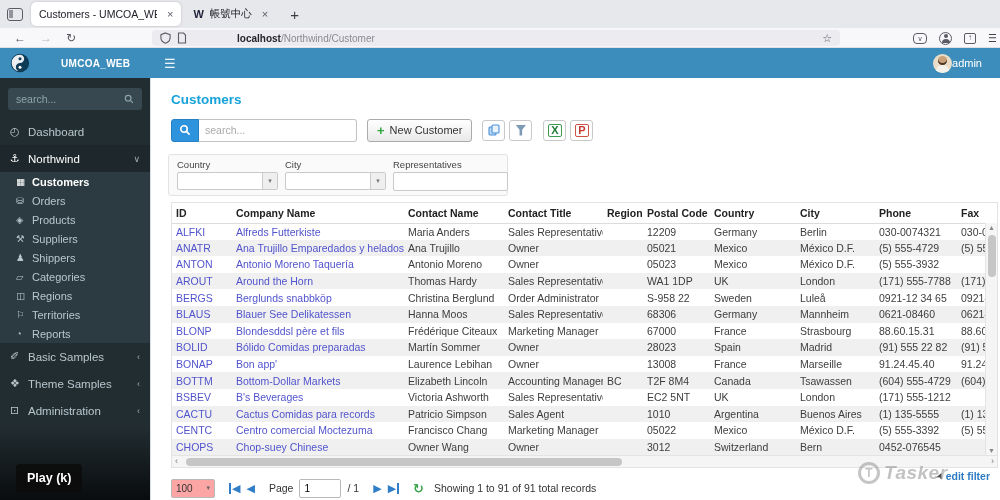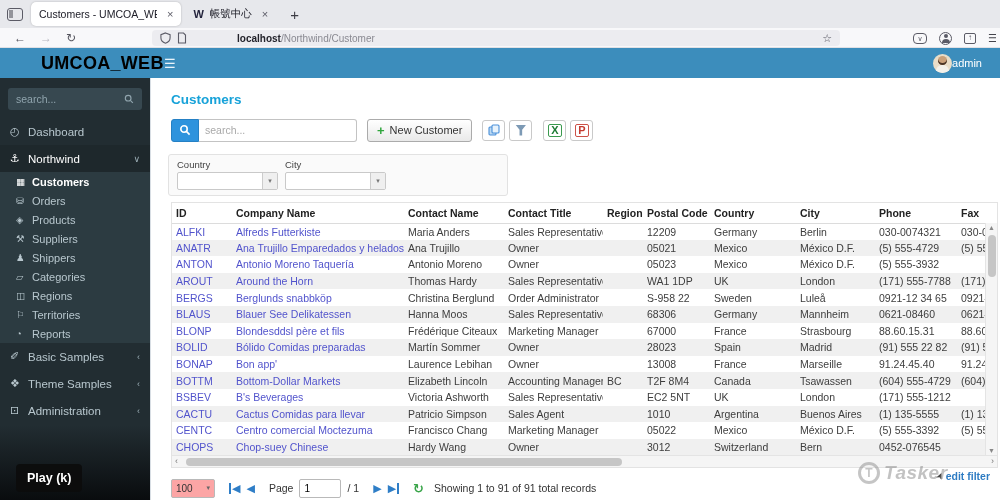--- a/index.html
+++ b/index.html
@@ -31,21 +31,21 @@
   .pocketic { width:14px; height:11px; border:1.4px solid #5b5b66; border-radius:4px; font-size:7px; color:#5b5b66; display:flex; align-items:center; justify-content:center; line-height:1; }
   .personic { width:13px; height:13px; border:1.4px solid #5b5b66; border-radius:50%; position:relative; }
   .personic::before { content:""; position:absolute; left:3.5px; top:1.5px; width:4px; height:4px; border-radius:50%; background:#5b5b66; }
   .personic::after { content:""; position:absolute; left:1.5px; top:6.5px; width:8px; height:4px; border-radius:4px 4px 0 0; background:#5b5b66; }
   .shareic { width:12px; height:11px; border:1.4px solid #5b5b66; border-radius:2px; font-size:8px; color:#5b5b66; display:flex; align-items:center; justify-content:center; line-height:1; }
   .menuic { font-size:11px; color:#44444c; width:8px; overflow:hidden; }
 
   
   .appheader { position:absolute; left:0; top:48px; width:1000px; height:30px; background:#3c8dbc; display:flex; align-items:center; }
   .brand { width:150px; height:30px; display:flex; align-items:center; padding-left:10px; gap:7px; }
-  .brand .bname { color:#000000; font-weight:bold; font-size:18px; letter-spacing:.3px;padding-left:24px; }
+  .brand .bname { color:#ffffff; font-weight:bold; font-size:10px; letter-spacing:.3px;padding-left:24px; }
   .hamb { color:#eaf4fa; font-size:13px; margin-left:14px; }
   .userbox { margin-left:auto; display:flex; align-items:center; padding-right:18px; }
   .avatar { width:19px; height:19px; border-radius:50%; background:#e9ddc8; position:relative; overflow:hidden; }
   .avatar::before { content:""; position:absolute; left:5px; top:2.5px; width:9px; height:9px; border-radius:50%; background:#caa079; box-shadow:0 -2px 0 0 #4b3526 inset; }
   .avatar::after { content:""; position:absolute; left:3px; top:11.5px; width:13px; height:8px; border-radius:6px 6px 0 0; background:#f4f1ea; }
   .uname { color:#fff; font-size:11px; }
 
   
   .sidebar { position:absolute; left:0; top:78px; width:150px; height:422px; background:#222d32; }
   .sform { margin:10px 8px 8px 8px; height:22px; background:#374850; border-radius:3px; display:flex; align-items:center; padding:0 8px; }
@@ -299,20 +299,24 @@
             <span class="caretbtn">▾</span>
           </div>
         </div>
         <div class="ffield">
           <span class="flabel">City</span>
           <div class="fselect">
             <span class="val"></span>
             <span class="caretbtn">▾</span>
           </div>
         </div>
+        <div class="ffield">
+          <span class="flabel">Representatives</span>
+          <input class="finput" style="">
+        </div>
       </div>
 
     <div class="grid">
       <div class="tablewrap">
         <table>
           <thead id="thead">
               <tr>
                 <th class="c0">ID</th>
                 <th class="c1">Company Name</th>
                 <th class="c2">Contact Name</th>
@@ -453,21 +457,21 @@
                 <td class="c3">Sales Representative</td>
                 <td class="c4"></td>
                 <td class="c5">EC2 5NT</td>
                 <td class="c6">UK</td>
                 <td class="c7">London</td>
                 <td class="c8">(171) 555-1212</td>
                 <td class="c9"></td>
               </tr>
               <tr>
                 <td class="c0 link">CACTU</td>
-                <td class="c1 link">Cactus Comidas para llevar</td>
+                <td class="c1 link">Cactus Comidas para records</td>
                 <td class="c2">Patricio Simpson</td>
                 <td class="c3">Sales Agent</td>
                 <td class="c4"></td>
                 <td class="c5">1010</td>
                 <td class="c6">Argentina</td>
                 <td class="c7">Buenos Aires</td>
                 <td class="c8">(1) 135-5555</td>
                 <td class="c9">(1) 135-48</td>
               </tr>
               <tr>
@@ -478,21 +482,21 @@
                 <td class="c4"></td>
                 <td class="c5">05022</td>
                 <td class="c6">Mexico</td>
                 <td class="c7">México D.F.</td>
                 <td class="c8">(5) 555-3392</td>
                 <td class="c9">(5) 555-7</td>
               </tr>
               <tr>
                 <td class="c0 link">CHOPS</td>
                 <td class="c1 link">Chop-suey Chinese</td>
-                <td class="c2">Hardy Wang</td>
+                <td class="c2">Owner Wang</td>
                 <td class="c3">Owner</td>
                 <td class="c4"></td>
                 <td class="c5">3012</td>
                 <td class="c6">Switzerland</td>
                 <td class="c7">Bern</td>
                 <td class="c8">0452-076545</td>
                 <td class="c9"></td>
               </tr>
             </tbody>
         </table>

